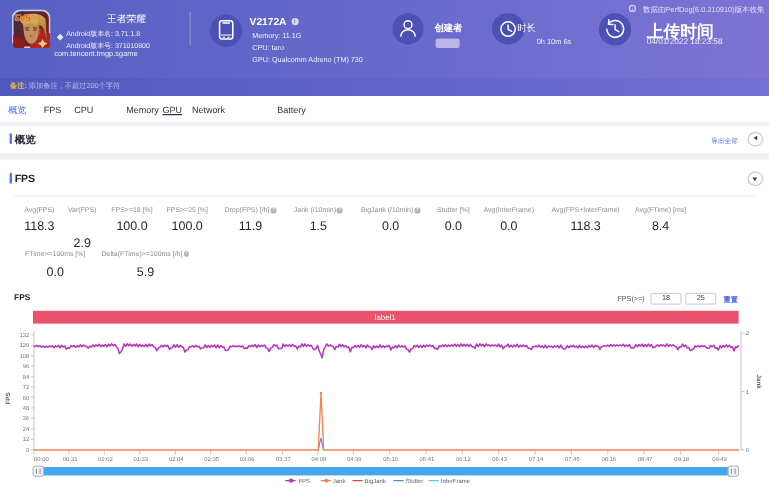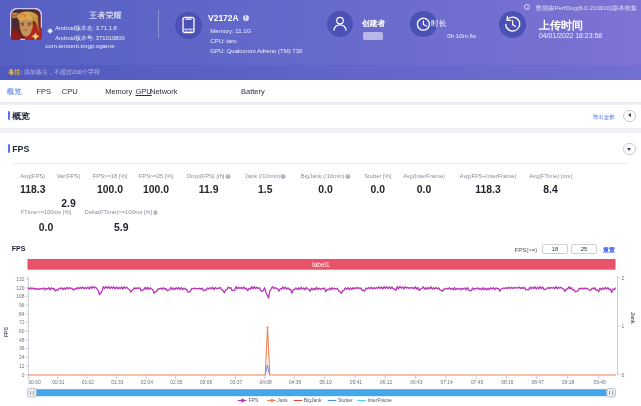--- a/index.html
+++ b/index.html
@@ -11,21 +11,21 @@
 .tab{position:absolute;top:7.9px;font-size:7.5px;color:#2b3040;}
 .hw{color:#ffffff;}
 .hs{color:rgba(255,255,255,0.9);font-size:6px;}
 .circ{position:absolute;border-radius:50%;background:#4c51b5;}
 .vline{position:absolute;width:1px;background:rgba(255,255,255,0.28);}
 #card1{position:absolute;left:0;top:105px;width:641px;height:23px;background:#fff;}
 #card2{position:absolute;left:0;top:132.5px;width:641px;height:273.5px;background:#fff;}
 .sect{font-size:8.8px;font-weight:bold;color:#1c2130;}
 .bluebar{position:absolute;width:1.9px;height:9.4px;background:#5873f0;border-radius:1px;}
 .stat{position:absolute;transform:translateX(-50%);font-size:5.8px;color:#878d98;white-space:nowrap;}
-.sval{position:absolute;transform:translateX(-50%);font-size:10.4px;font-weight:bold;color:#23262e;white-space:nowrap;}
+.sval{position:absolute;transform:translateX(-50%);font-size:10.4px;font-weight:normal;color:#23262e;white-space:nowrap;}
 .qi{display:inline-block;width:4.8px;height:4.8px;line-height:4.6px;border-radius:50%;background:#adb3bf;color:#fff;font-size:3.8px;text-align:center;vertical-align:0.4px;margin-left:1px;}
 .cbtn{position:absolute;width:12.4px;height:12.4px;border:1px solid #c5cad6;border-radius:50%;background:#fff;}
 .inp{position:absolute;width:26px;height:10px;border:1px solid #ccd1dc;border-radius:2px;background:#fff;font-size:6px;color:#333a46;text-align:center;line-height:8.5px;}
 </style></head>
 <body>
 <div id="hdr">
   <svg class="abs" style="left:10px;top:8px;" width="32" height="32" viewBox="0 0 32 32">
     <defs>
       <linearGradient id="gbg" x1="0" y1="0" x2="1" y2="1">
         <stop offset="0" stop-color="#2c3158"></stop>
@@ -87,37 +87,37 @@
   </svg>
   <div class="abs hw" style="left:431px;top:17.8px;font-size:7.8px;font-weight:normal;">时长</div>
   <div class="abs hs" style="left:447.2px;top:31.8px;font-size:6.2px;">0h 10m 6s</div>
 
   <div class="circ" style="left:498.9px;top:10.5px;width:27.2px;height:27.2px;"></div>
   <svg class="abs" style="left:498.9px;top:10.5px;" width="27.2" height="27.2" viewBox="0 0 27.2 27.2">
     <path d="M8.1 8.9 A7 7 0 1 1 6.7 13.4" fill="none" stroke="#fff" stroke-width="1.3" stroke-linecap="round"></path>
     <path d="M8.4 5.4 L8.1 9.2 L11.8 9.4" fill="none" stroke="#fff" stroke-width="1.2" stroke-linecap="round" stroke-linejoin="round"></path>
     <path d="M13.6 9.6 V13.6 L16.6 15.4" fill="none" stroke="#fff" stroke-width="1.2" stroke-linecap="round"></path>
   </svg>
-  <div class="abs hw" style="left:538.9px;top:17.8px;font-size:11px;font-weight:bold;">上传时间</div>
+  <div class="abs hw" style="left:538.9px;top:17.8px;font-size:14px;font-weight:bold;">上传时间</div>
   <div class="abs hs" style="left:538.9px;top:31.6px;font-size:6.9px;">04/01/2022 18:23:58</div>
 
   <div class="abs" style="left:524px;top:4px;width:6.4px;height:6.4px;border-radius:50%;border:0.8px solid rgba(255,255,255,0.7);color:rgba(255,255,255,0.75);font-size:4.4px;text-align:center;line-height:5.8px;">i</div>
   <div class="abs" style="right:4px;top:4px;font-size:6.2px;color:rgba(255,255,255,0.78);white-space:nowrap;">数据由PerfDog(6.0.210910)版本收集</div>
 </div>
 
 <div id="notice"><b>备注:</b> 添加备注，不超过200个字符</div>
 
 <div id="tabs">
     <span class="tab" style="left:6.8px;color:#4468e8;">概览</span>
     <span class="tab" style="left:36.5px;">FPS</span>
     <span class="tab" style="left:61.8px;">CPU</span>
     <span class="tab" style="left:93.2px;margin-left:12px;">Memory</span>
     <span class="tab" style="left:135.5px;text-decoration:underline;">GPU</span>
-    <span class="tab" style="left:150px;">Network</span>
-    <span class="tab" style="left:202px;padding-left:39px;">Battery</span>
+    <span class="tab" style="left:160px;">Network</span>
+    <span class="tab" style="left:192px;padding-left:39px;">Battery</span>
   </div>
 
 <div id="card1">
   <div class="bluebar" style="left:8px;top:6px;"></div>
   <div class="abs sect" style="left:12.2px;top:6.2px;">概览</div>
   <div class="abs" style="left:592.8px;top:9px;font-size:5.5px;color:#4a6ee8;">导出全部</div>
   <div class="cbtn" style="left:623.3px;top:4.7px;"></div>
   <div class="abs" style="left:627.8px;top:8px;width:0;height:0;border-top:2.6px solid transparent;border-bottom:2.6px solid transparent;border-right:3.6px solid #3a3f55;"></div>
 </div>
 

